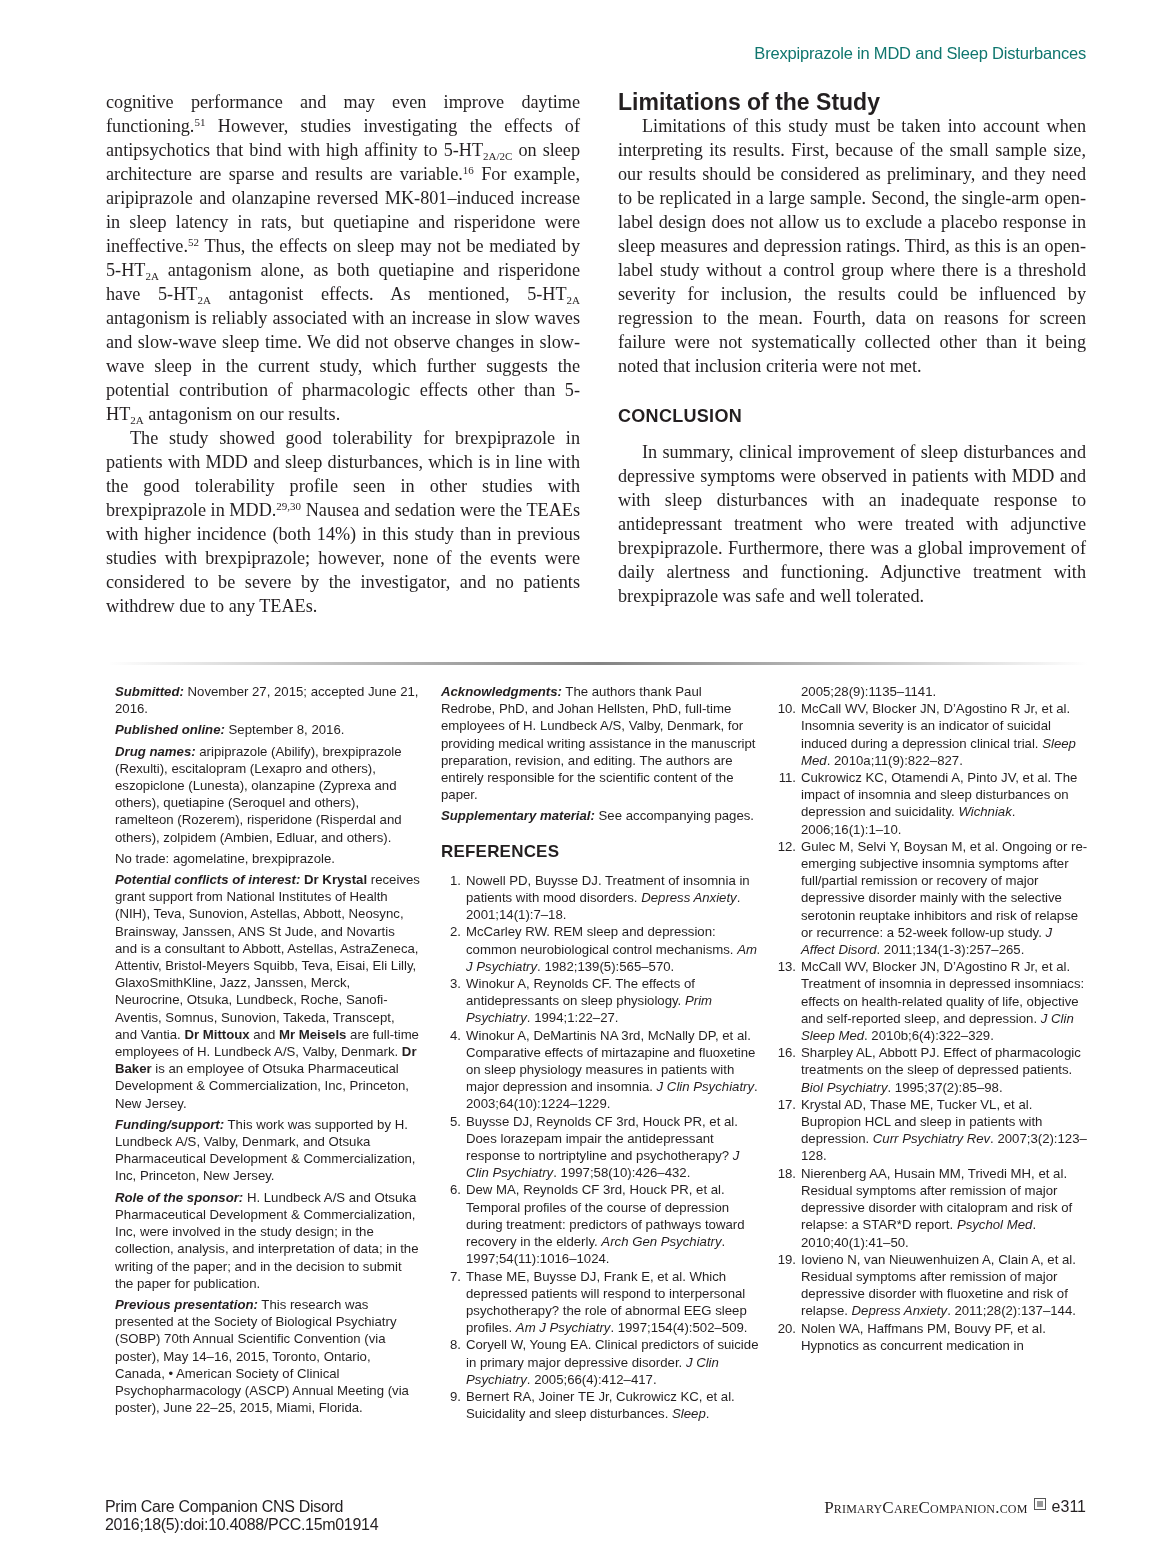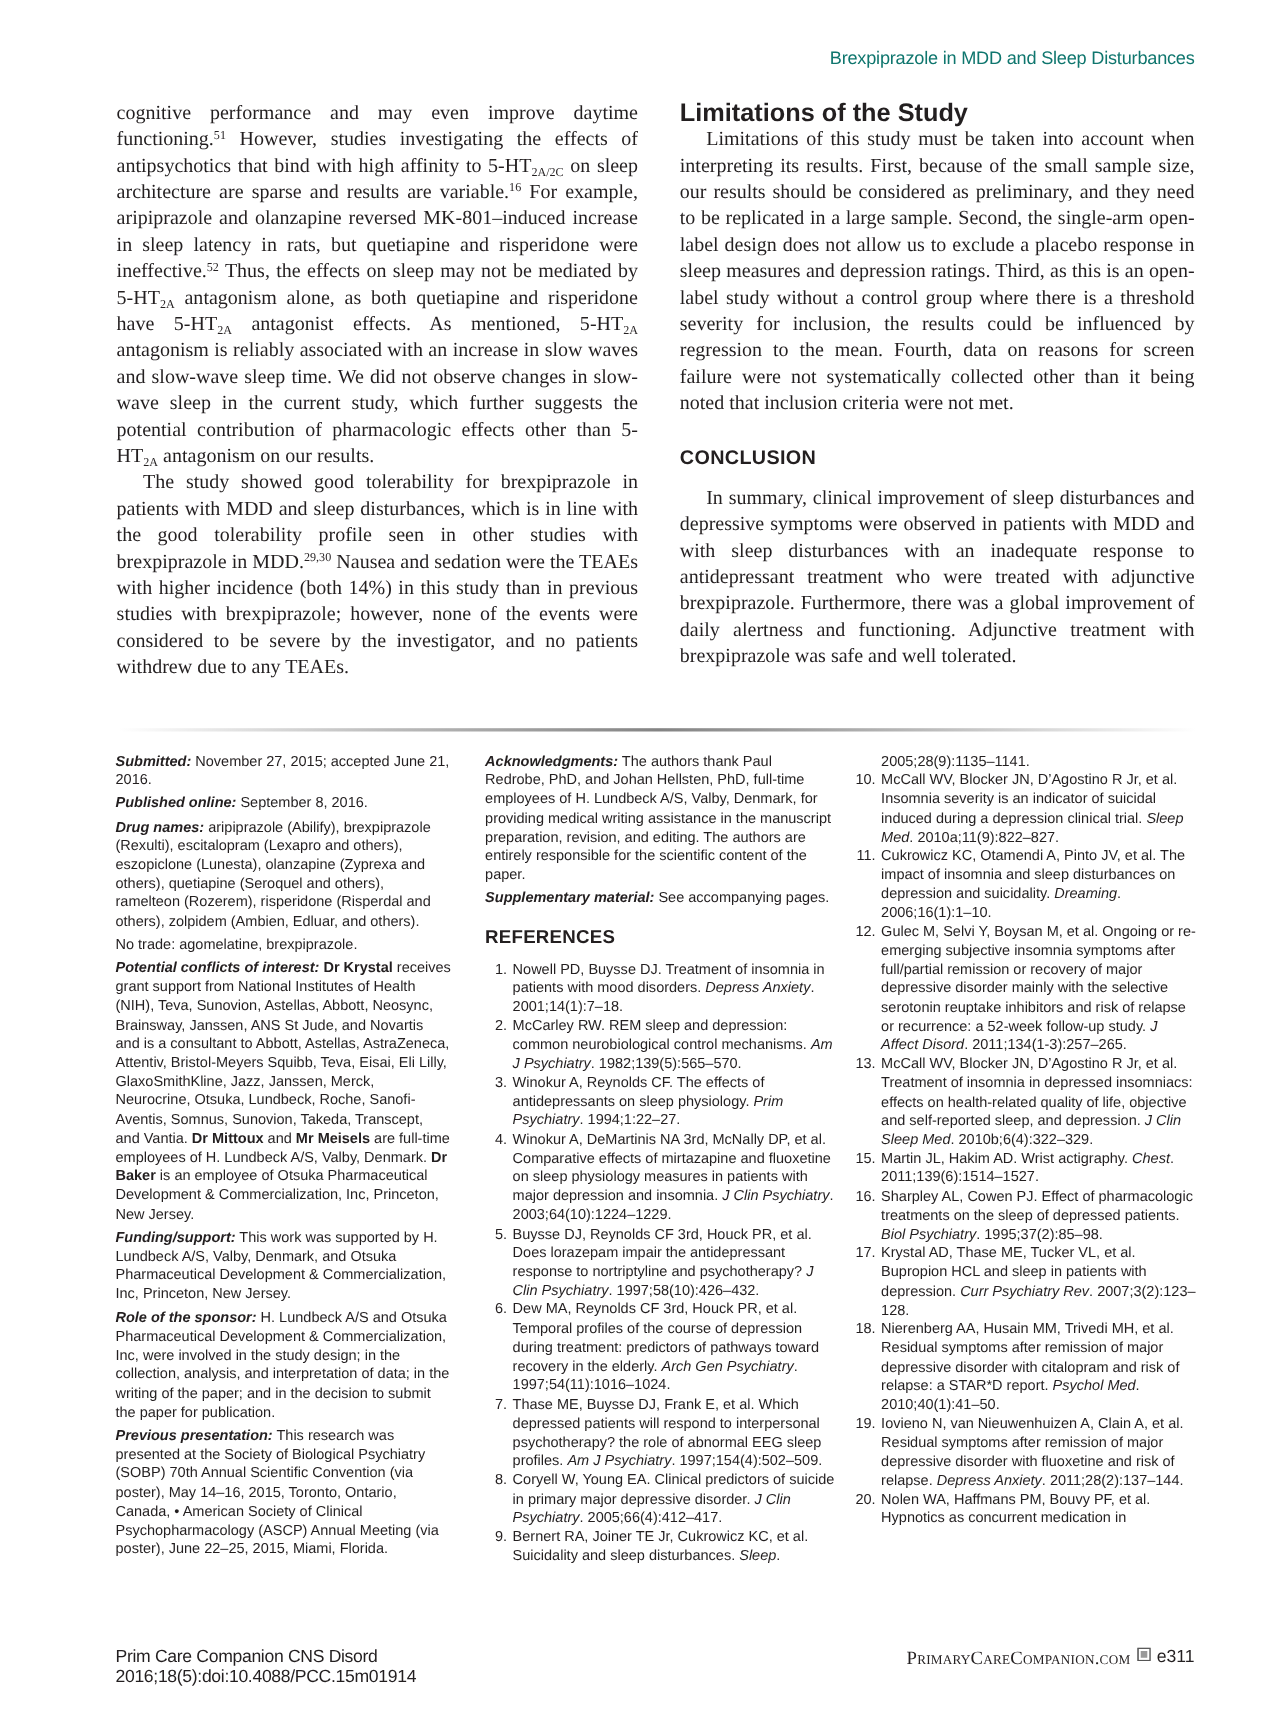--- a/index.html
+++ b/index.html
@@ -16,21 +16,21 @@
   sup { vertical-align: 6px; }
   sub { vertical-align: -4px; }
 
   .subhead { font-family:"Liberation Sans", sans-serif; font-weight:bold; font-size:23px; line-height:24px; margin:0; color:#231f20; }
   .sechead { font-family:"Liberation Sans", sans-serif; font-weight:bold; font-size:18px; line-height:24px; margin:26px 0 12px 0; letter-spacing:0.3px; }
 
   .divider { position:absolute; left:108px; top:662px; width:980px; height:3px;
     background: linear-gradient(to right, rgba(120,120,120,0) 0%, rgba(120,120,120,0.5) 25%, rgba(110,110,110,0.85) 50%, rgba(120,120,120,0.5) 75%, rgba(120,120,120,0) 100%); }
 
   .note-col { position:absolute; font-family:"Liberation Sans", sans-serif; font-size:13.2px; line-height:17.2px; color:#231f20; }
-  .nc1 { left:105px; top:683px; width:305px; }
+  .nc1 { left:115px; top:683px; width:305px; }
   .nc2 { left:441px; top:683px; width:318px; }
   .nc3 { left:776px; top:683px; width:312px; }
   .note-col p { margin:0 0 4px 0; }
   .lbl { font-weight:bold; font-style:italic; }
   .bold { font-weight:bold; }
 
   .refs-head { font-family:"Liberation Sans", sans-serif; font-weight:bold; font-size:17px; margin:18px 0 12px 0; letter-spacing:0.2px; }
   ol.refs { list-style:none; margin:0; padding:0; }
   ol.refs li { position:relative; padding-left:25px; margin:0 0 0 0; }
   ol.refs li .num { position:absolute; left:0; width:20px; text-align:right; }
@@ -87,25 +87,24 @@
     <li><span class="num">7.</span><span>Thase ME, Buysse DJ, Frank E, et al. Which depressed patients will respond to interpersonal psychotherapy? the role of abnormal EEG sleep profiles. </span><i>Am J Psychiatry</i><span>. 1997;154(4):502–509.</span></li>
     <li><span class="num">8.</span><span>Coryell W, Young EA. Clinical predictors of suicide in primary major depressive disorder. </span><i>J Clin Psychiatry</i><span>. 2005;66(4):412–417.</span></li>
     <li><span class="num">9.</span><span>Bernert RA, Joiner TE Jr, Cukrowicz KC, et al. Suicidality and sleep disturbances. </span><i>Sleep</i><span>.</span></li>
   </ol>
 </div>
 
 <div class="note-col nc3">
   <div class="cont">2005;28(9):1135–1141.</div>
   <ol class="refs">
     <li><span class="num">10.</span><span>McCall WV, Blocker JN, D’Agostino R Jr, et al. Insomnia severity is an indicator of suicidal induced during a depression clinical trial. </span><i>Sleep Med</i><span>. 2010a;11(9):822–827.</span></li>
-    <li><span class="num">11.</span><span>Cukrowicz KC, Otamendi A, Pinto JV, et al. The impact of insomnia and sleep disturbances on depression and suicidality. </span><i>Dreaming</i><span>. 2006;16(1):1–10.</span></li>
+    <li><span class="num">11.</span><span>Cukrowicz KC, Otamendi A, Pinto JV, et al. The impact of insomnia and sleep disturbances on depression and suicidality. </span><i>Wichniak</i><span>. 2006;16(1):1–10.</span></li>
     <li><span class="num">12.</span><span>Gulec M, Selvi Y, Boysan M, et al. Ongoing or re-emerging subjective insomnia symptoms after full/partial remission or recovery of major depressive disorder mainly with the selective serotonin reuptake inhibitors and risk of relapse or recurrence: a 52-week follow-up study. </span><i>J Affect Disord</i><span>. 2011;134(1-3):257–265.</span></li>
     <li><span class="num">13.</span><span>McCall WV, Blocker JN, D’Agostino R Jr, et al. Treatment of insomnia in depressed insomniacs: effects on health-related quality of life, objective and self-reported sleep, and depression. </span><i>J Clin Sleep Med</i><span>. 2010b;6(4):322–329.</span></li>
-    <li><span class="num">15.</span><span>Martin JL, Hakim AD. Wrist actigraphy. </span><i>Chest</i><span>. 2011;139(6):1514–1527.</span></li>
-    <li><span class="num">16.</span><span>Sharpley AL, Cowen PJ. Effect of pharmacologic treatments on the sleep of depressed patients. </span><i>Biol Psychiatry</i><span>. 1995;37(2):85–98.</span></li>
+    <li><span class="num">16.</span><span>Sharpley AL, Abbott PJ. Effect of pharmacologic treatments on the sleep of depressed patients. </span><i>Biol Psychiatry</i><span>. 1995;37(2):85–98.</span></li>
     <li><span class="num">17.</span><span>Krystal AD, Thase ME, Tucker VL, et al. Bupropion HCL and sleep in patients with depression. </span><i>Curr Psychiatry Rev</i><span>. 2007;3(2):123–128.</span></li>
     <li><span class="num">18.</span><span>Nierenberg AA, Husain MM, Trivedi MH, et al. Residual symptoms after remission of major depressive disorder with citalopram and risk of relapse: a STAR*D report. </span><i>Psychol Med</i><span>. 2010;40(1):41–50.</span></li>
     <li><span class="num">19.</span><span>Iovieno N, van Nieuwenhuizen A, Clain A, et al. Residual symptoms after remission of major depressive disorder with fluoxetine and risk of relapse. </span><i>Depress Anxiety</i><span>. 2011;28(2):137–144.</span></li>
     <li><span class="num">20.</span><span>Nolen WA, Haffmans PM, Bouvy PF, et al. Hypnotics as concurrent medication in</span><i></i><span></span></li>
   </ol>
 </div>
 
 <div class="footer-left">
   <div>Prim Care Companion CNS Disord</div>
   <div>2016;18(5):doi:10.4088/PCC.15m01914</div>

